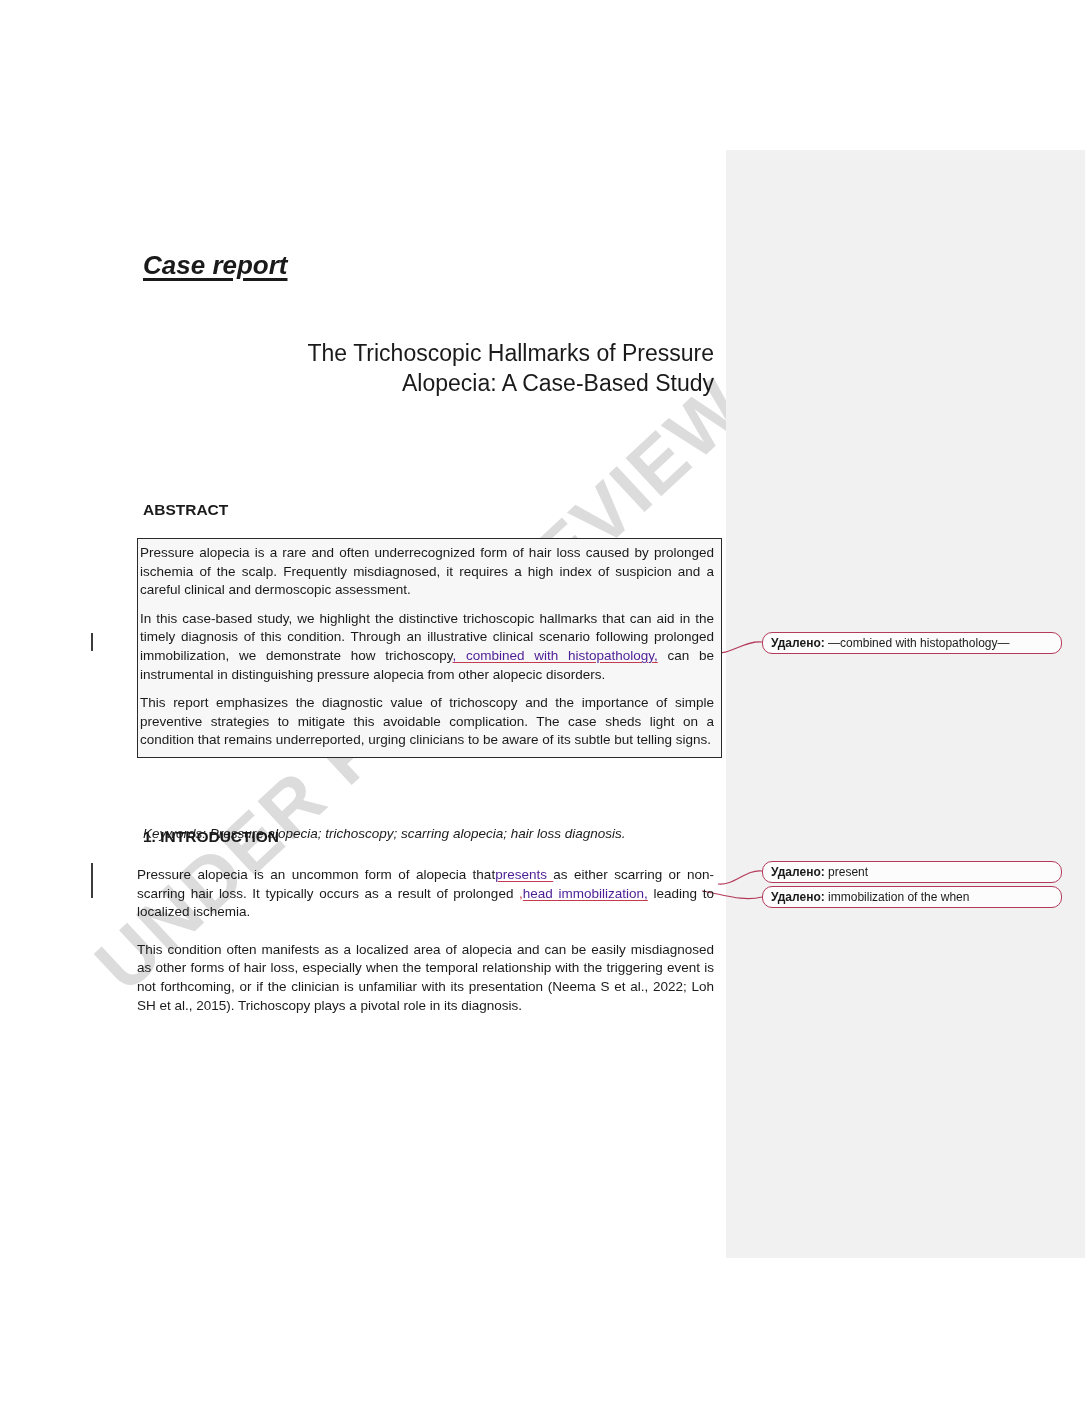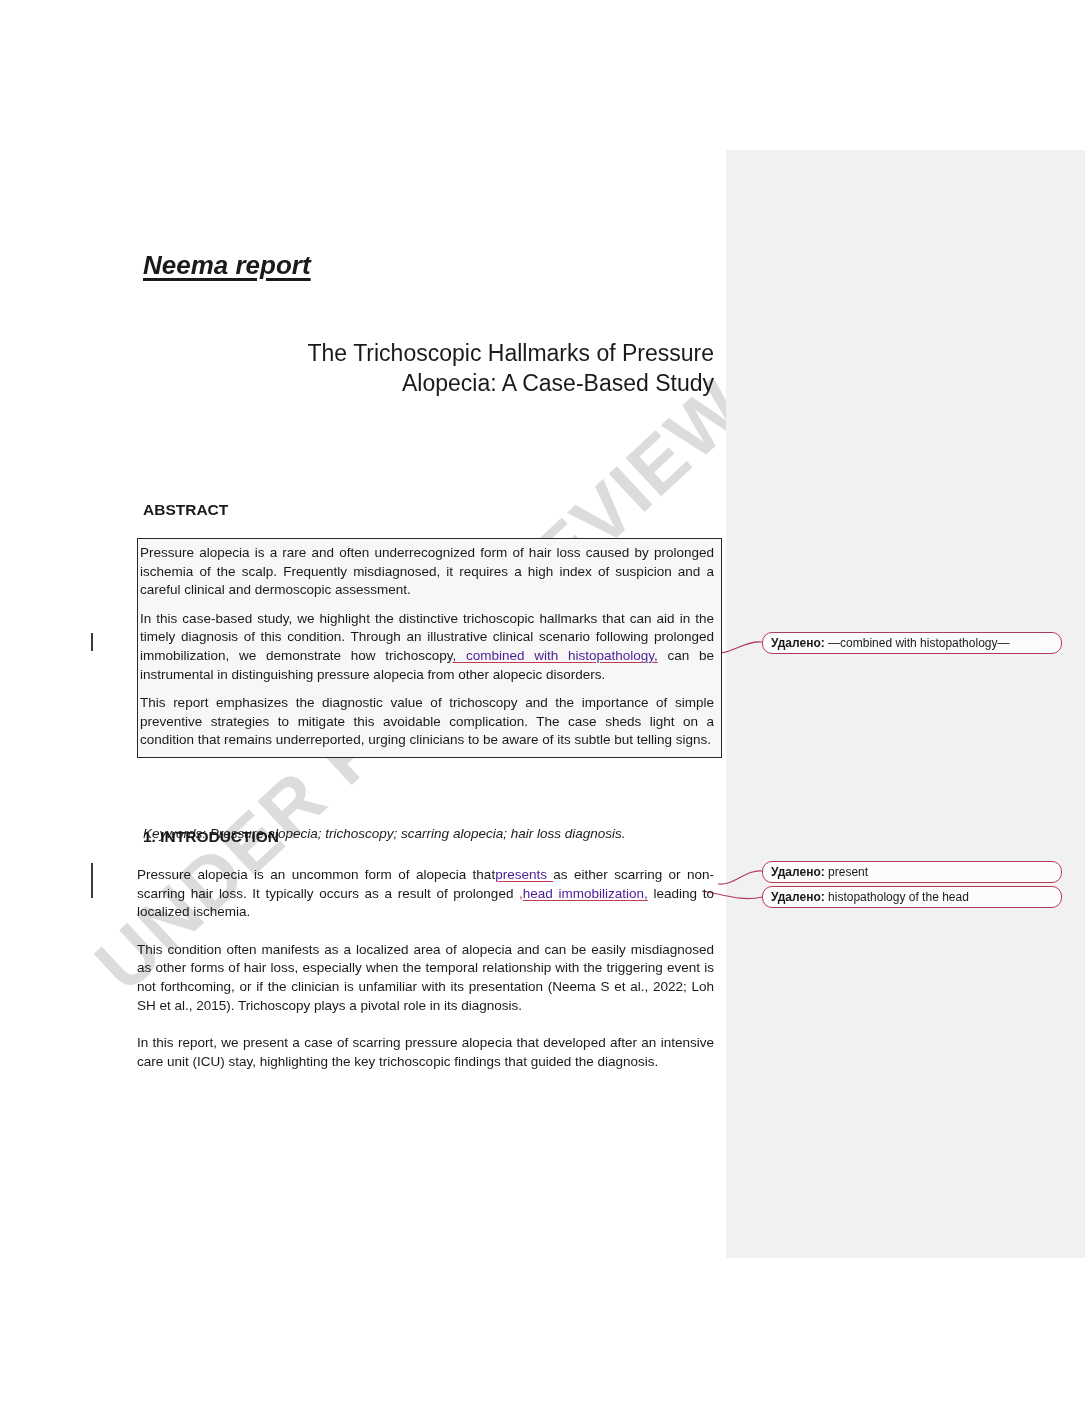--- a/index.html
+++ b/index.html
@@ -97,37 +97,36 @@
 
 <svg class="abs connectors" viewBox="0 0 1088 1408">
   <path d="M 714,652 C 728,657 744,640 762,642" fill="none" stroke="#b43a5a" stroke-width="1.2"></path>
   <path d="M 718,884 C 734,886 746,869 762,871" fill="none" stroke="#b43a5a" stroke-width="1.2"></path>
   <path d="M 702,891 C 722,894 742,902 762,897" fill="none" stroke="#b43a5a" stroke-width="1.2"></path>
 </svg>
 
 <div class="abs change-bar bar-1"></div>
 <div class="abs change-bar bar-2"></div>
 
-<div class="abs kicker">Neema report</div>
+<div class="abs kicker">Case report</div>
 <div class="abs doc-title">
   <div>The Trichoscopic Hallmarks of Pressure</div>
   <div>Alopecia: A Case-Based Study</div>
 </div>
 
 <div class="abs section-heading abstract-heading">ABSTRACT</div>
 <div class="abs abstract-box bodytext">
     <p><span>Pressure alopecia is a rare and often underrecognized form of hair loss caused by prolonged ischemia of the scalp. Frequently misdiagnosed, it requires a high index of suspicion and a careful clinical and dermoscopic assessment.</span></p>
     <p><span>In this case-based study, we highlight the distinctive trichoscopic hallmarks that can aid in the timely diagnosis of this condition. Through an illustrative clinical scenario following prolonged immobilization, we demonstrate how trichoscopy</span><span class="ins">, combined with histopathology,</span><span> can be instrumental in distinguishing pressure alopecia from other alopecic disorders.</span></p>
     <p><span>This report emphasizes the diagnostic value of trichoscopy and the importance of simple preventive strategies to mitigate this avoidable complication. The case sheds light on a condition that remains underreported, urging clinicians to be aware of its subtle but telling signs.</span></p>
   </div>
 
 <div class="abs keywords">Keywords: Pressure alopecia; trichoscopy; scarring alopecia; hair loss diagnosis.</div>
 
 <div class="abs section-heading intro-heading">1. INTRODUCTION</div>
 <div class="abs main-paras bodytext">
     <p><span>Pressure alopecia is an uncommon form of alopecia that</span><span class="ins">presents </span><span>as either scarring or non-scarring hair loss. It typically occurs as a result of prolonged </span><span class="ins-mark">,</span><span class="ins">head immobilization,</span><span> leading to localized ischemia.</span></p>
     <p><span>This condition often manifests as a localized area of alopecia and can be easily misdiagnosed as other forms of hair loss, especially when the temporal relationship with the triggering event is not forthcoming, or if the clinician is unfamiliar with its presentation (Neema S et al., 2022; Loh SH et al., 2015). Trichoscopy plays a pivotal role in its diagnosis.</span></p>
-    <p><span>In this report, we present a case of scarring pressure alopecia that developed after an intensive care unit (ICU) stay, highlighting the key trichoscopic findings that guided the diagnosis.</span></p>
   </div>
 
 <div class="abs balloon balloon-1"><b>Удалено:</b><span> —combined with histopathology—</span></div>
 <div class="abs balloon balloon-2"><b>Удалено:</b><span> present</span></div>
-<div class="abs balloon balloon-3"><b>Удалено:</b><span> histopathology of the head</span></div>
+<div class="abs balloon balloon-3"><b>Удалено:</b><span> immobilization of the when</span></div>
 
 </body></html>

